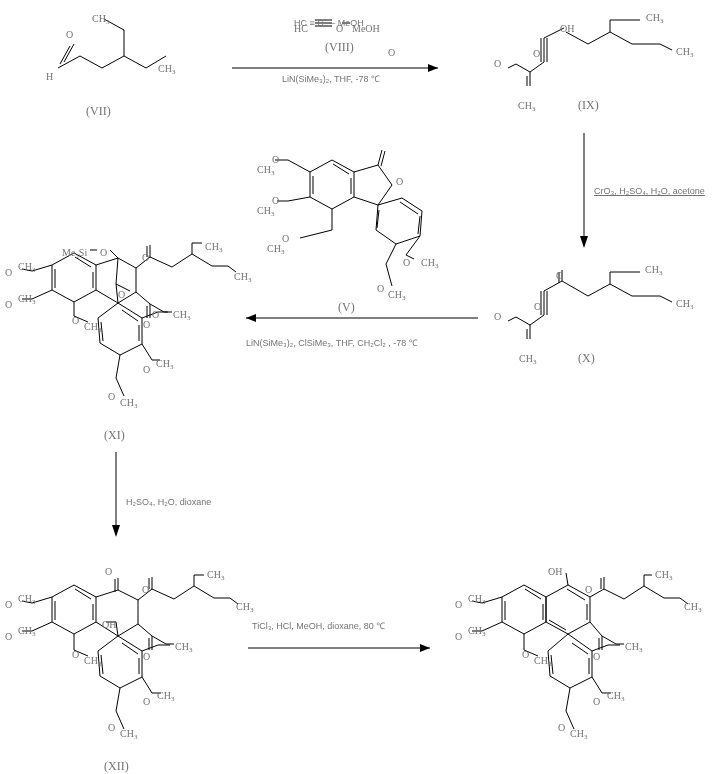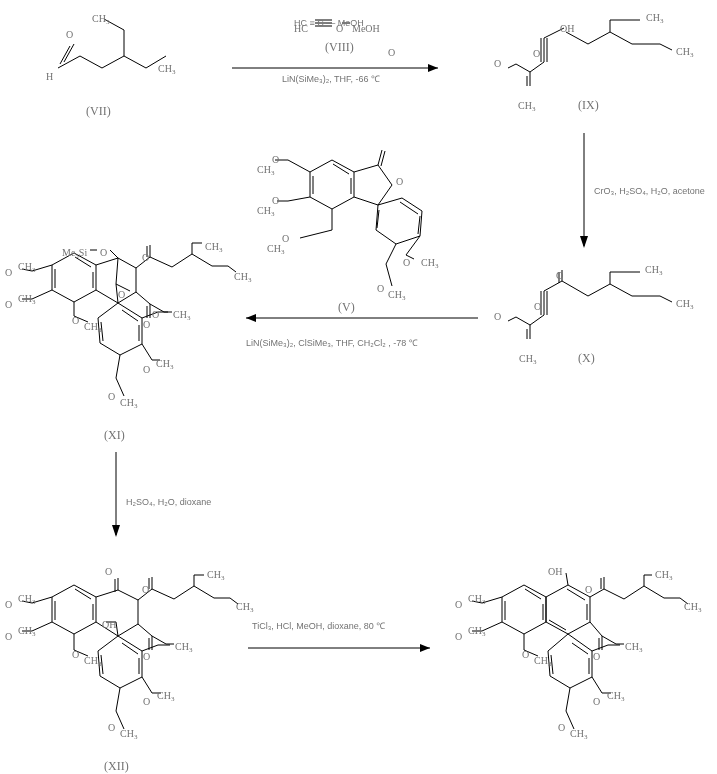--- a/index.html
+++ b/index.html
@@ -393,23 +393,23 @@
       <div class="atom" style="left: 593px; top: 697px;">O</div>
       <div class="atom" style="left: 607px; top: 691px;">CH<sub>3</sub></div>
       <div class="atom" style="left: 558px; top: 723px;">O</div>
       <div class="atom" style="left: 570px; top: 729px;">CH<sub>3</sub></div>
     </div>
 
   <div class="cond" style="left:294px; top:18px;">
     <span>HC ≡ C — MeOH</span>
   </div>
   <div class="cond" style="left:282px; top:74px;">
-    <span>LiN(SiMe₃)₂, THF, -66 ℃</span>
-  </div>
-  <div class="cond" style="left:594px; top:186px;">
+    <span>LiN(SiMe₃)₂, THF, -78 ℃</span>
+  </div>
+  <div class="cond" style="left:594px; top:186px;text-decoration:underline;">
     <span>CrO₃, H₂SO₄, H₂O, acetone</span>
   </div>
   <div class="cond" style="left:246px; top:338px;">
     <span>LiN(SiMe₃)₂, ClSiMe₃, THF, CH₂Cl₂ , -78 ℃</span>
   </div>
   <div class="cond" style="left:126px; top:497px;">
     <span>H₂SO₄, H₂O, dioxane</span>
   </div>
   <div class="cond" style="left:252px; top:621px;">
     <span>TiCl₃, HCl, MeOH, dioxane, 80 ℃</span>

